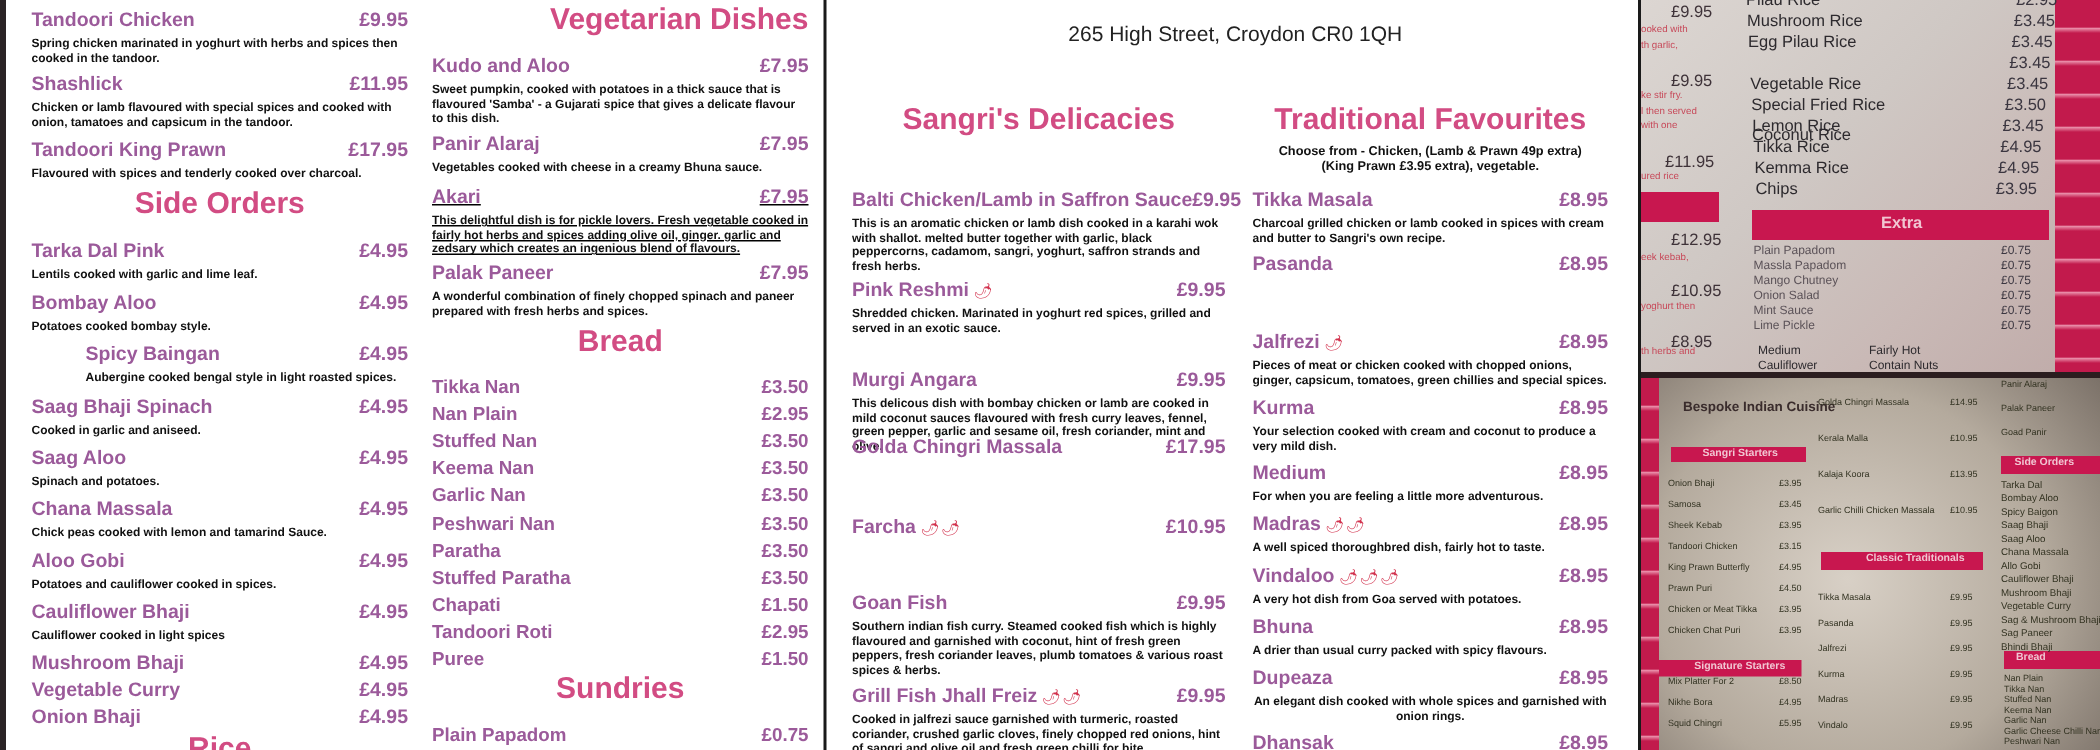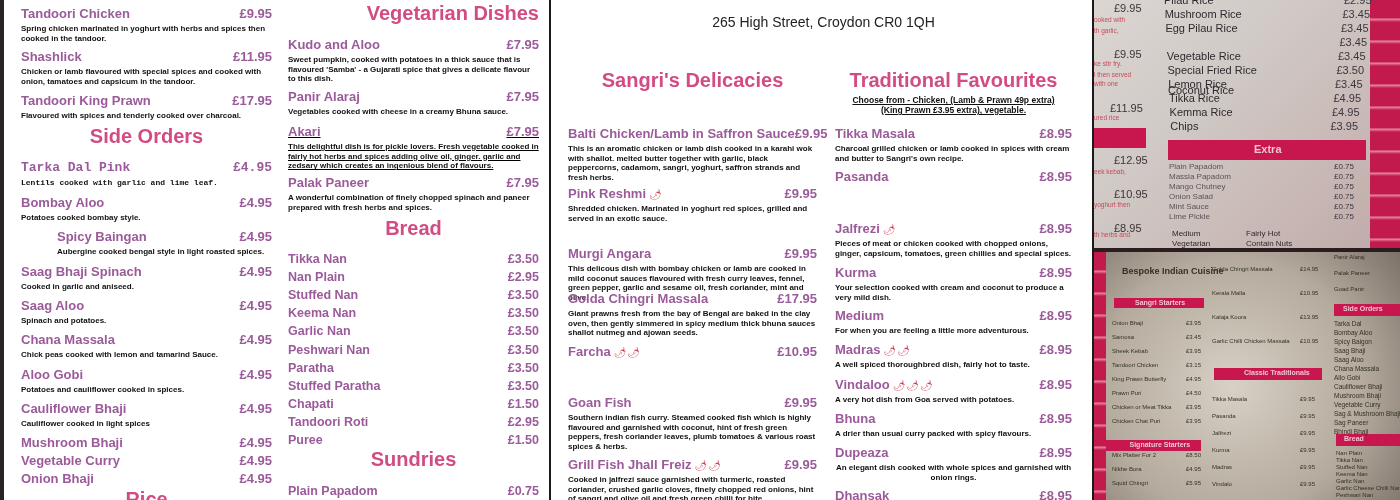--- a/index.html
+++ b/index.html
@@ -21,21 +21,21 @@
   .item-head { display: flex; justify-content: space-between; align-items: baseline; }
   .item-name { color: #9b5a9a; font-weight: bold; font-size: 13px; line-height: 15px; white-space: nowrap; }
   .item-price { color: #9b5a9a; font-weight: bold; font-size: 13px; line-height: 15px; }
   .item-desc { color: #111111; font-weight: bold; font-size: 8px; line-height: 9.6px; margin-top: 2px; }
   .chili { color: #d2324e; font-size: 10px; margin-left: 3px; letter-spacing: 1px; }
 
   .simple .item-name, .simple .item-price { font-size: 12.5px; }
 
   .address { position: absolute; top: 14px; left: 0; width: 545px; text-align: center;
              font-size: 14px; color: #222; }
-  .sub-note { text-align: center; font-weight: bold; font-size: 8.5px; line-height: 10px; color: #111; text-decoration: underline; }
+  .sub-note { text-align: center; font-weight: bold; font-size: 8.5px; line-height: 10px; color: #111; }
 
   
   .photo { position: absolute; left: 1094px; width: 306px; overflow: hidden; }
   #photo-top { top: 0; height: 248px; background: linear-gradient(135deg, #dcd6d2 0%, #cfc8c4 40%, #c9b9b6 70%, #bfaaa8 100%); }
   #photo-bottom { top: 252px; height: 298px; background: radial-gradient(ellipse at 45% 45%, #d8d0c6 0%, #b4aa9d 55%, #6e645c 100%); padding-left: 48px; }
   .photo-gap { position: absolute; left: 1094px; top: 248px; width: 306px; height: 4px; background: #2b1d1f; }
 
   .p-txt { position: absolute; font-size: 11px; color: #2d2a2e; white-space: nowrap; }
   .p-red { position: absolute; font-size: 6px; color: #c74a5a; white-space: nowrap; }
   .p-price { position: absolute; font-size: 11px; color: #3b3640; white-space: nowrap; }
@@ -66,21 +66,21 @@
         <div class="item-desc">Chicken or lamb flavoured with special spices and cooked with onion, tamatoes and capsicum in the tandoor.</div>
       </div>
       <div class="item" style="position: absolute; top: 91px; left: 0px; right: 0px;">
         <div class="item-head">
           <span><span class="item-name">Tandoori King Prawn</span></span>
           <span class="item-price">£17.95</span>
         </div>
         <div class="item-desc">Flavoured with spices and tenderly cooked over charcoal.</div>
       </div>
       <div class="section-title" style="position: absolute; top: 124px; left: 0px; right: 0px; font-size: 20px;">Side Orders</div>
-      <div class="item" style="position: absolute; top: 158px; left: 0px; right: 0px; font-family: Liberation Mono, monospace;">
+      <div class="item" style="position: absolute; top: 158px; left: 0px; right: 0px;">
         <div class="item-head">
           <span><span class="item-name">Tarka Dal Pink</span></span>
           <span class="item-price">£4.95</span>
         </div>
         <div class="item-desc">Lentils cooked with garlic and lime leaf.</div>
       </div>
       <div class="item" style="position: absolute; top: 193px; left: 0px; right: 0px;">
         <div class="item-head">
           <span><span class="item-name">Bombay Aloo</span></span>
           <span class="item-price">£4.95</span>
@@ -280,21 +280,20 @@
           <span><span class="item-name">Murgi Angara</span></span>
           <span class="item-price">£9.95</span>
         </div>
         <div class="item-desc">This delicous dish with bombay chicken or lamb are cooked in mild coconut sauces flavoured with fresh curry leaves, fennel, green pepper, garlic and sesame oil, fresh coriander, mint and olive.</div>
       </div>
       <div class="item" style="position: absolute; top: 289px; left: 0px; right: 0px;">
         <div class="item-head">
           <span><span class="item-name">Golda Chingri Massala</span></span>
           <span class="item-price">£17.95</span>
         </div>
-        <div class="item-desc">Giant prawns fresh from the bay of Bengal are baked in the clay oven, then gently simmered in spicy medium thick bhuna sauces shallot nutmeg and ajowan seeds.</div>
       </div>
       <div class="item" style="position: absolute; top: 342px; left: 0px; right: 0px;">
         <div class="item-head">
           <span><span class="item-name">Farcha</span><span class="chili">🌶🌶</span></span>
           <span class="item-price">£10.95</span>
         </div>
       </div>
       <div class="item" style="position: absolute; top: 393px; left: 0px; right: 0px;">
         <div class="item-head">
           <span><span class="item-name">Goan Fish</span></span>
@@ -434,21 +433,21 @@
       <div class="p-txt" style="left: 75px; top: 182px; font-size: 8px; color: rgb(91, 82, 88);">Mango Chutney</div>
       <div class="p-price" style="left: 240px; top: 182px; font-size: 8px;">£0.75</div>
       <div class="p-txt" style="left: 75px; top: 192px; font-size: 8px; color: rgb(91, 82, 88);">Onion Salad</div>
       <div class="p-price" style="left: 240px; top: 192px; font-size: 8px;">£0.75</div>
       <div class="p-txt" style="left: 75px; top: 202px; font-size: 8px; color: rgb(91, 82, 88);">Mint Sauce</div>
       <div class="p-price" style="left: 240px; top: 202px; font-size: 8px;">£0.75</div>
       <div class="p-txt" style="left: 75px; top: 212px; font-size: 8px; color: rgb(91, 82, 88);">Lime Pickle</div>
       <div class="p-price" style="left: 240px; top: 212px; font-size: 8px;">£0.75</div>
       <div class="p-txt" style="left: 78px; top: 229px; font-size: 8px;">Medium</div>
       <div class="p-txt" style="left: 152px; top: 229px; font-size: 8px;">Fairly Hot</div>
-      <div class="p-txt" style="left: 78px; top: 239px; font-size: 8px;">Vegetarian</div>
+      <div class="p-txt" style="left: 78px; top: 239px; font-size: 8px;">Cauliflower</div>
       <div class="p-txt" style="left: 152px; top: 239px; font-size: 8px;">Contain Nuts</div>
     </div>
 </div>
 <div class="photo-gap"></div>
 
 <div class="photo" id="photo-bottom">
   <div class="leaf-strip" style="left:0; top:0; width:12px; height:248px;"></div>
   <div class="p-head" style="left:28px; top:14px; font-size:9px;">Bespoke Indian Cuisine</div>
   <div id="photo-bottom-content">
       <div class="p-bar" style="left: 20px; top: 46px; width: 90px; height: 10px;"></div>

